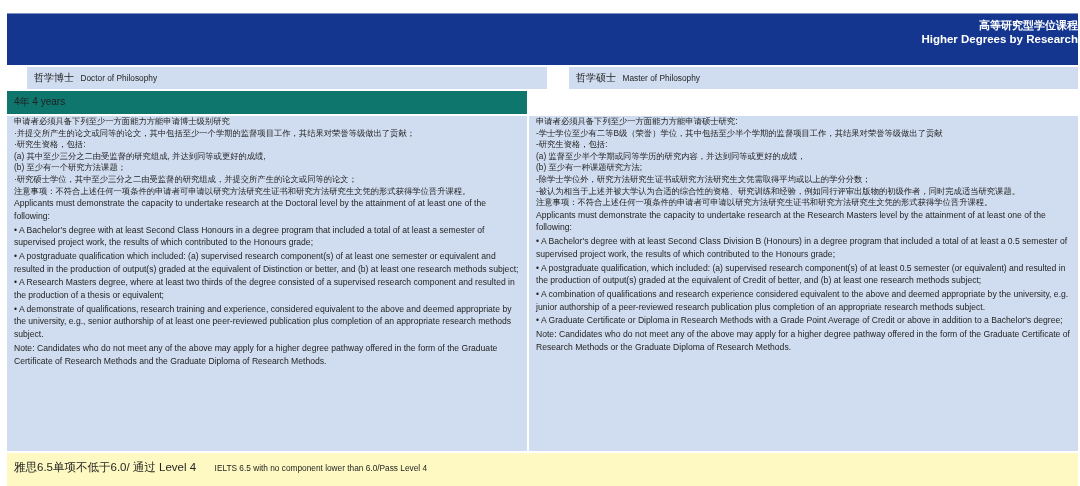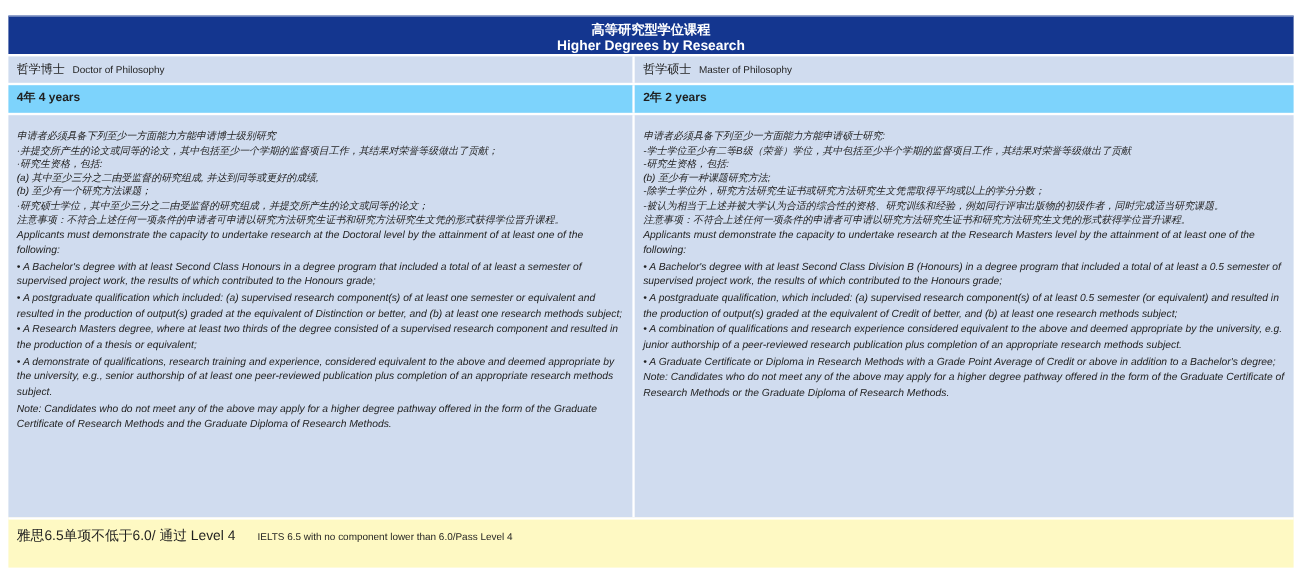--- a/index.html
+++ b/index.html
@@ -1,31 +1,31 @@
 <!DOCTYPE html>
 <html><head>
 <meta charset="utf-8">
 <style>
   html, body { margin:0; padding:0; background:#ffffff; }
   body { width:1080px; height:486px; position:relative; overflow:hidden;
          font-family:"Liberation Sans", "DejaVu Sans", sans-serif; color:#1f1f1f; }
   .tbl { position:absolute; left:7px; top:13px; width:1071px; }
-  .hdr { background:#14368f; color:#ffffff; text-align:center; height:32px;
+  .hdr { background:#14368f; color:#ffffff; text-align:right; height:52px;
          font-weight:bold; font-size:11.5px; line-height:14px; padding-top:4px; box-sizing:border-box;
          border-top:1px solid #7f93c4; }
   .hdr .zh { font-size:11px; }
   .row { display:flex; border-top:2px solid #ffffff; }
   .cell { box-sizing:border-box; padding:3px 7px; font-size:9px; line-height:12.5px; }
   .cell.left { width:522px; border-right:2px solid #ffffff; }
   .cell.right { flex:1; }
   .dark { background:#d0dcef; }
-  .light { background:#7dd3fc;font-weight:bold; }
-  .r-title .cell { height:22px; padding-top:5px; }
+  .light { background:#0f766e; }
+  .r-title .cell { height:22px; padding-top:5px;margin-left:20px; }
   .r-dur .cell { height:23px; padding-top:5px; font-size:10px; }
-  .r-body .cell { height:335px; padding-top:12px; font-size:8.3px; line-height:11.6px;font-style:italic; }
+  .r-body .cell { height:335px; padding-top:0; font-size:8.3px; line-height:11.6px; }
   .r-body .cell p { margin:0; }
   .r-body .en { font-size:8.6px; line-height:12.7px; }
   .r-body .en p { margin:0 0 1px 0; }
   .r-foot { border-top:2px solid #ffffff; background:#fef9c3; height:42px; box-sizing:border-box; padding:4px 7px; }
   .r-foot .big { font-size:11.5px; }
   .r-foot .small { font-size:8.3px; margin-left:14px; }
   .zhname { font-size:10px; margin-right:4px; }
   .enname { font-size:8.3px; }
 </style>
 </head>
@@ -43,21 +43,20 @@
       <span class="enname">Doctor of Philosophy</span>
     </div>
     <div class="cell right dark">
       <span class="zhname">哲学硕士</span>
       <span class="enname">Master of Philosophy</span>
     </div>
   </div>
 
   <div class="row r-dur">
     <div class="cell left light">4年  4 years</div>
-    <div class="cell right light">2年  2 years</div>
   </div>
 
   <div class="row r-body">
     <div class="cell left dark">
       <div>
         <p>申请者必须具备下列至少一方面能力方能申请博士级别研究</p>
         <p>·并提交所产生的论文或同等的论文，其中包括至少一个学期的监督项目工作，其结果对荣誉等级做出了贡献；</p>
         <p>·研究生资格，包括:</p>
         <p>(a) 其中至少三分之二由受监督的研究组成, 并达到同等或更好的成绩,</p>
         <p>(b) 至少有一个研究方法课题；</p>
@@ -71,20 +70,21 @@
         <p>• A Research Masters degree, where at least two thirds of the degree consisted of a supervised research component and resulted in the production of a thesis or equivalent;</p>
         <p>• A demonstrate of qualifications, research training and experience, considered equivalent to the above and deemed appropriate by the university, e.g., senior authorship of at least one peer-reviewed publication plus completion of an appropriate research methods subject.</p>
         <p>Note: Candidates who do not meet any of the above may apply for a higher degree pathway offered in the form of the Graduate Certificate of Research Methods and the Graduate Diploma of Research Methods.</p>
       </div>
     </div>
     <div class="cell right dark">
       <div>
         <p>申请者必须具备下列至少一方面能力方能申请硕士研究:</p>
         <p>-学士学位至少有二等B级（荣誉）学位，其中包括至少半个学期的监督项目工作，其结果对荣誉等级做出了贡献</p>
         <p>-研究生资格，包括:</p>
+        <p>(a) 监督至少半个学期或同等学历的研究内容，并达到同等或更好的成绩，</p>
         <p>(b) 至少有一种课题研究方法;</p>
         <p>-除学士学位外，研究方法研究生证书或研究方法研究生文凭需取得平均或以上的学分分数；</p>
         <p>-被认为相当于上述并被大学认为合适的综合性的资格、研究训练和经验，例如同行评审出版物的初级作者，同时完成适当研究课题。</p>
         <p>注意事项：不符合上述任何一项条件的申请者可申请以研究方法研究生证书和研究方法研究生文凭的形式获得学位晋升课程。</p>
       </div>
       <div class="en">
         <p>Applicants must demonstrate the capacity to undertake research at the Research Masters level by the attainment of at least one of the following:</p>
         <p>• A Bachelor's degree with at least Second Class Division B (Honours) in a degree program that included a total of at least a 0.5 semester of supervised project work, the results of which contributed to the Honours grade;</p>
         <p>• A postgraduate qualification, which included: (a) supervised research component(s) of at least 0.5 semester (or equivalent) and resulted in the production of output(s) graded at the equivalent of Credit of better, and (b) at least one research methods subject;</p>
         <p>• A combination of qualifications and research experience considered equivalent to the above and deemed appropriate by the university, e.g. junior authorship of a peer-reviewed research publication plus completion of an appropriate research methods subject.</p>

